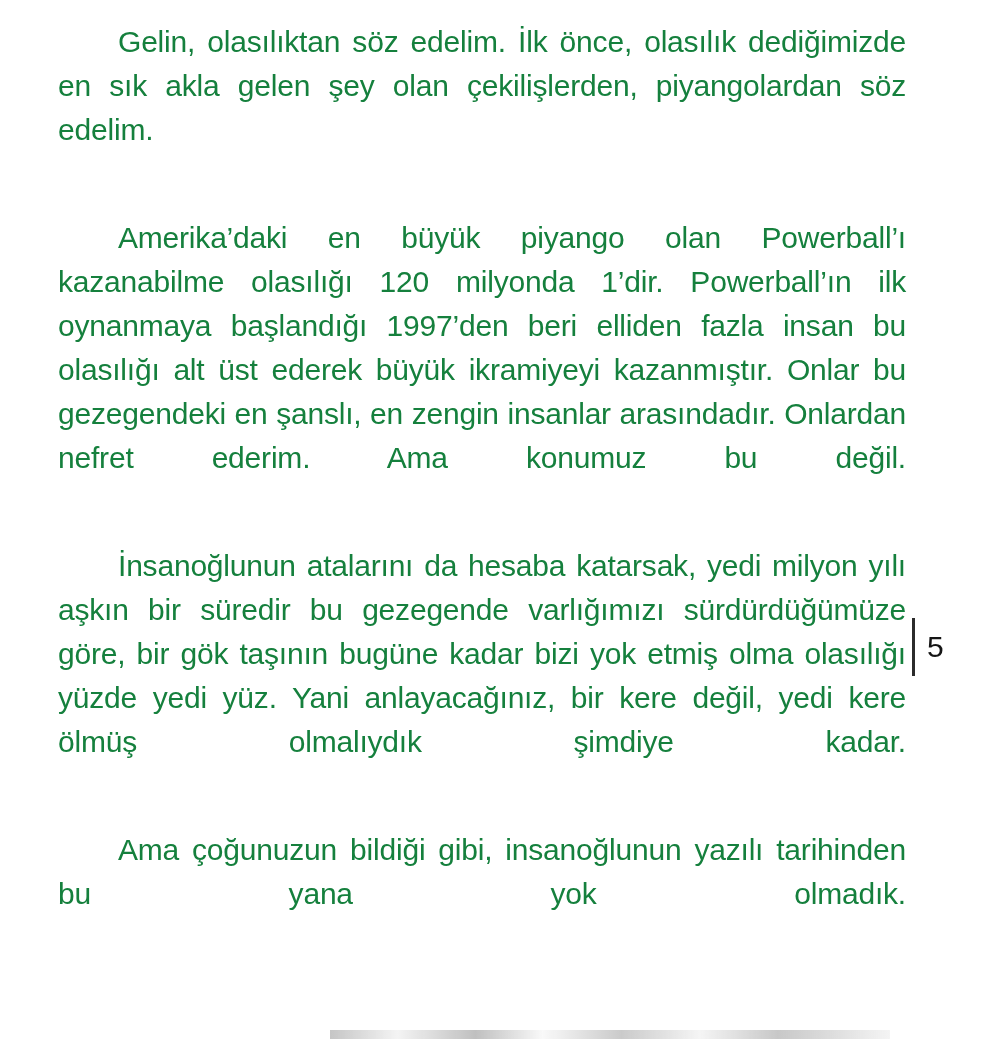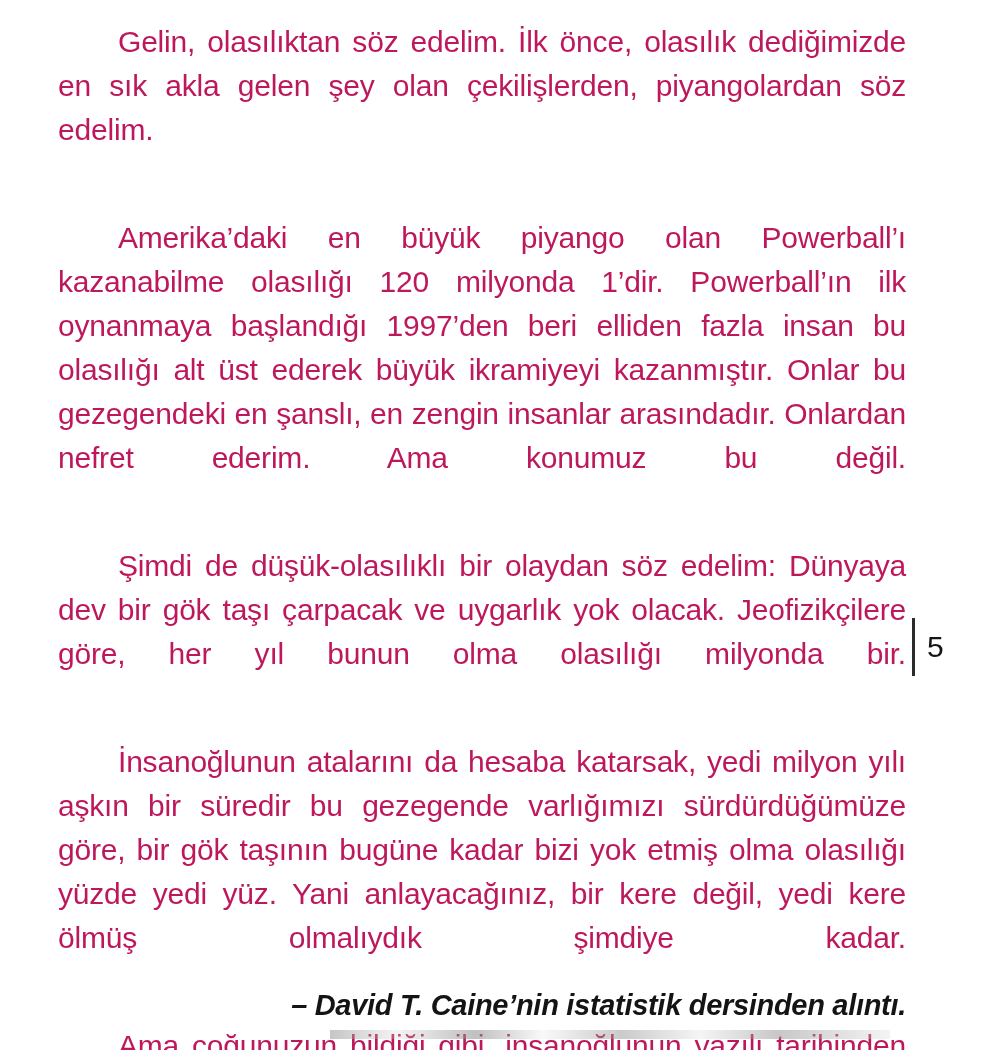--- a/index.html
+++ b/index.html
@@ -37,21 +37,21 @@
 
   .para {
     margin: 0 0 0px 0;
     text-align: justify;
     text-justify: inter-word;
     text-indent: 60px;
     font-size: 30px;
     line-height: 44px;
     letter-spacing: -0.2px;
     word-spacing: 0px;
-    color: #be185d;
+    color: #15803d;
   }
   .para + .para {
     margin-top: 20px;
   }
   
   .para::after {
     content: "";
     display: inline-block;
     width: 100%;
   }
@@ -119,30 +119,26 @@
   }
 </style>
 </head>
 <body>
 
 <div id="page">
 
   <div id="text-column">
     <p class="para">Gelin, olasılıktan söz edelim. İlk önce, olasılık dediğimizde en sık akla gelen şey olan çekilişlerden, piyangolardan söz edelim.</p>
     <p class="para">Amerika’daki en büyük piyango olan Powerball’ı kazanabilme olasılığı 120 milyonda 1’dir. Powerball’ın ilk oynanmaya başlandığı 1997’den beri elliden fazla insan bu olasılığı alt üst ederek büyük ikramiyeyi kazanmıştır. Onlar bu gezegendeki en şanslı, en zengin insanlar arasındadır. Onlardan nefret ederim. Ama konumuz bu değil.</p>
-    <p class="para">Şimdi de düşük-olasılıklı bir olaydan söz edelim: Dünyaya dev bir gök taşı çarpacak ve uygarlık yok olacak. Jeofizikçilere göre, her yıl bunun olma olasılığı milyonda bir.</p>
     <p class="para">İnsanoğlunun atalarını da hesaba katarsak, yedi milyon yılı aşkın bir süredir bu gezegende varlığımızı sürdürdüğümüze göre, bir gök taşının bugüne kadar bizi yok etmiş olma olasılığı yüzde yedi yüz. Yani anlayacağınız, bir kere değil, yedi kere ölmüş olmalıydık şimdiye kadar.</p>
     <p class="para">Ama çoğunuzun bildiği gibi, insanoğlunun yazılı tarihinden bu yana yok olmadık.</p>
 
   </div>
 
   <div id="page-number-group">
     <div id="page-rule"></div>
     <div id="page-number">5</div>
   </div>
 
-  <div id="attribution-block">
-    <span id="attribution">– David T. Caine’nin istatistik dersinden alıntı.</span>
-  </div>
 
   <div id="attribution-shadow"></div>
 
 </div>
 
 </body></html>

